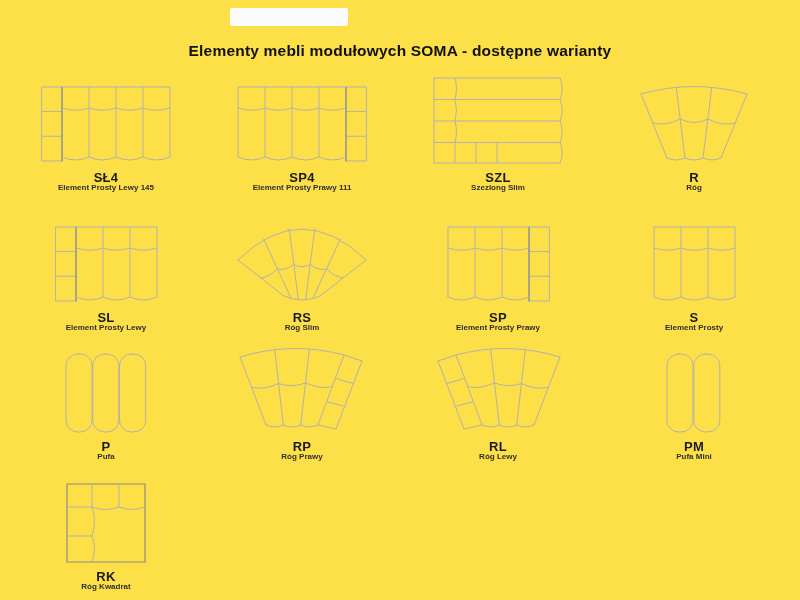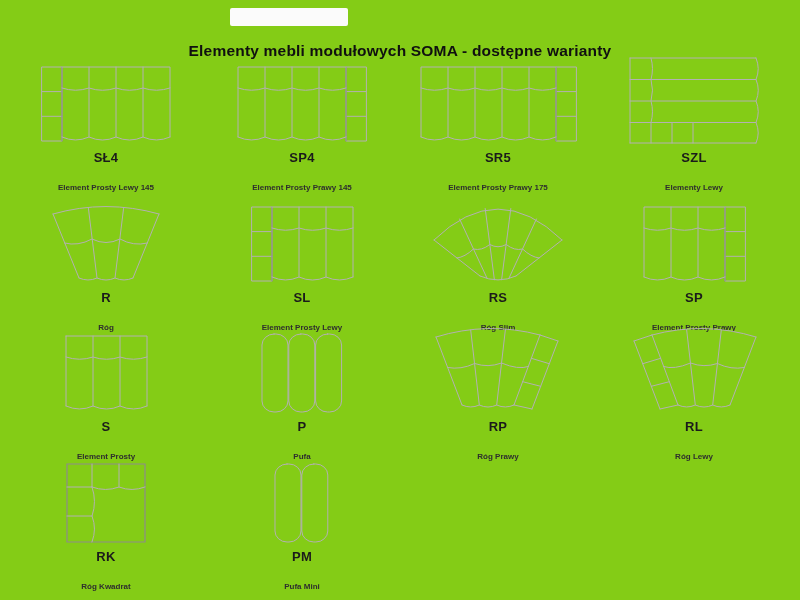--- a/index.html
+++ b/index.html
@@ -1,26 +1,26 @@
 <!DOCTYPE html>
 <html><head>
 <meta charset="utf-8">
 <style>
   html,body{margin:0;padding:0;background:#fff;}
-  #page{position:relative;width:800px;height:600px;background:#84cc16;overflow:hidden;
+  #page{position:relative;width:800px;height:600px;background:#fde047;overflow:hidden;
         font-family:"Liberation Sans",sans-serif;}
   .watermark{position:absolute;left:230px;top:8px;width:118px;height:18px;background:#fbfbfb;border-radius:2px;}
   .title{position:absolute;top:42px;left:0;width:100%;text-align:center;
          font-weight:700;font-size:15.5px;color:#101010;letter-spacing:.2px;}
   .grid{position:absolute;left:8px;top:84px;width:784px;display:grid;
         grid-template-columns:repeat(4,1fr);grid-template-rows:108px 140px 129px 130px;}
   .cell{display:flex;flex-direction:column;align-items:center;justify-content:flex-end;}
   .draw{display:flex;align-items:flex-end;justify-content:center;margin-bottom:7px;}
   .code{font-weight:700;font-size:13px;color:#1b1b1b;letter-spacing:.3px;line-height:1;}
-  .sub{font-weight:700;font-size:8px;color:#2e2e2e;margin-top:20px;line-height:1;}
+  .sub{font-weight:700;font-size:8px;color:#2e2e2e;margin-top:0;line-height:1;}
   .ln{fill:none;stroke:#b3b1b1;stroke-width:1;stroke-linecap:round;stroke-linejoin:round;}
   .dk{fill:none;stroke:#8d8b8b;stroke-width:1.2;stroke-linecap:round;}
 </style>
 </head>
 <body>
 
 <div id="page">
   <div class="watermark"></div>
   <div class="title">Elementy mebli modułowych SOMA - dostępne warianty</div>
   <div class="grid" id="grid">
@@ -53,61 +53,40 @@
               <path class="ln" d="M21,1 H129 V71"></path>
               <path class="ln" d="M21,71 Q34.5,77 48,71 Q61.5,77 75,71 Q88.5,77 102,71 Q115.5,77 129,71"></path>
               <path class="ln" d="M21,22 Q34.5,26.5 48,22 Q61.5,26.5 75,22 Q88.5,26.5 102,22 Q115.5,26.5 129,22"></path>
               <path class="ln" d="M48,1 V71"></path>
               <path class="ln" d="M75,1 V71"></path>
               <path class="ln" d="M102,1 V71"></path>
             </g>
           </svg>
         </div>
         <div class="code">SP4</div>
-        <div class="sub">Element Prosty Prawy 145</div>
-      </div>
-      <div class="cell">
-        <div class="draw">
-          <svg width="157" height="78" viewBox="0 0 157 78">
-            <g transform="translate(157 0) scale(-1 1)">
-              <path class="ln" d="M1,1 H21 V75 H1 Z"></path>
-              <path class="ln" d="M1,25.6 H21"></path>
-              <path class="ln" d="M1,50.3 H21"></path>
-              <path class="dk" d="M21,1 V75"></path>
-              <path class="ln" d="M21,1 H156 V71"></path>
-              <path class="ln" d="M21,71 Q34.5,77 48,71 Q61.5,77 75,71 Q88.5,77 102,71 Q115.5,77 129,71 Q142.5,77 156,71"></path>
-              <path class="ln" d="M21,22 Q34.5,26.5 48,22 Q61.5,26.5 75,22 Q88.5,26.5 102,22 Q115.5,26.5 129,22 Q142.5,26.5 156,22"></path>
-              <path class="ln" d="M48,1 V71"></path>
-              <path class="ln" d="M75,1 V71"></path>
-              <path class="ln" d="M102,1 V71"></path>
-              <path class="ln" d="M129,1 V71"></path>
-            </g>
-          </svg>
-        </div>
-        <div class="code">SR5</div>
-        <div class="sub">Element Prosty Prawy 175</div>
+        <div class="sub">Element Prosty Prawy 111</div>
       </div>
       <div class="cell">
         <div class="draw">
           <svg width="130" height="87" viewBox="0 0 130 87">
             <path class="ln" d="M1,1 H127"></path>
             <path class="ln" d="M1,1 V86"></path>
             <path class="ln" d="M1,86 H127"></path>
             <path class="ln" d="M127,1 Q131.5,11.7 127,22.5 Q131.5,33.2 127,44 Q131.5,54.7 127,65.5 Q131.5,76 127,86"></path>
             <path class="ln" d="M1,22.5 H127"></path>
             <path class="ln" d="M1,44 H127"></path>
             <path class="ln" d="M1,65.5 H127"></path>
             <path class="ln" d="M22,1 Q25,11.7 22,22.5 Q25,33.2 22,44 Q25,54.7 22,65.5"></path>
             <path class="ln" d="M22,65.5 V86"></path>
             <path class="ln" d="M43,65.5 V86"></path>
             <path class="ln" d="M64,65.5 V86"></path>
           </svg>
         </div>
         <div class="code">SZL</div>
-        <div class="sub">Elementy Lewy</div>
+        <div class="sub">Szezlong Slim</div>
       </div>
       <div class="cell">
         <div class="draw">
           <svg width="130" height="92" viewBox="0 0 130 92">
             <path class="ln" d="M12,22 Q65,7 118,22"></path>
             <path class="ln" d="M12,22 L38,86"></path>
             <path class="ln" d="M118,22 L92,86"></path>
             <path class="ln" d="M38,86 Q47,90 56,86 Q65,90 74,86 Q83,90 92,86"></path>
             <path class="ln" d="M47.3,15.5 L56,86"></path>
             <path class="ln" d="M82.7,15.5 L74,86"></path>
@@ -232,37 +211,37 @@
             <path class="ln" d="M40,94 L58,90"></path>
             <path class="ln" d="M22.7,48.7 L40.7,43.3"></path>
             <path class="ln" d="M31.3,71.3 L49.3,66.7"></path>
           </svg>
         </div>
         <div class="code">RL</div>
         <div class="sub">Róg Lewy</div>
       </div>
       <div class="cell">
         <div class="draw">
+          <svg width="55.6" height="80" viewBox="0 0 55.6 80">
+            <rect class="ln" x="1" y="1" width="26" height="78" rx="12" ry="11"></rect>
+            <rect class="ln" x="27.8" y="1" width="26" height="78" rx="12" ry="11"></rect>
+          </svg>
+        </div>
+        <div class="code">PM</div>
+        <div class="sub">Pufa Mini</div>
+      </div>
+      <div class="cell">
+        <div class="draw">
           <svg width="80" height="80" viewBox="0 0 80 80">
             <path class="dk" d="M1,1 H79 V79 H1 Z"></path>
             <path class="ln" d="M1,24 H26"></path>
             <path class="ln" d="M26,24 Q39.5,29 53,24 Q66,29 79,24"></path>
             <path class="ln" d="M26,1 V24"></path>
             <path class="ln" d="M26,24 Q31,38.5 26,53 Q31,66 26,79"></path>
             <path class="ln" d="M53,1 V24"></path>
             <path class="ln" d="M1,53 H26"></path>
           </svg>
         </div>
         <div class="code">RK</div>
         <div class="sub">Róg Kwadrat</div>
       </div>
-      <div class="cell">
-        <div class="draw">
-          <svg width="55.6" height="80" viewBox="0 0 55.6 80">
-            <rect class="ln" x="1" y="1" width="26" height="78" rx="12" ry="11"></rect>
-            <rect class="ln" x="27.8" y="1" width="26" height="78" rx="12" ry="11"></rect>
-          </svg>
-        </div>
-        <div class="code">PM</div>
-        <div class="sub">Pufa Mini</div>
-      </div>
     </div>
 </div>
 
 </body></html>

